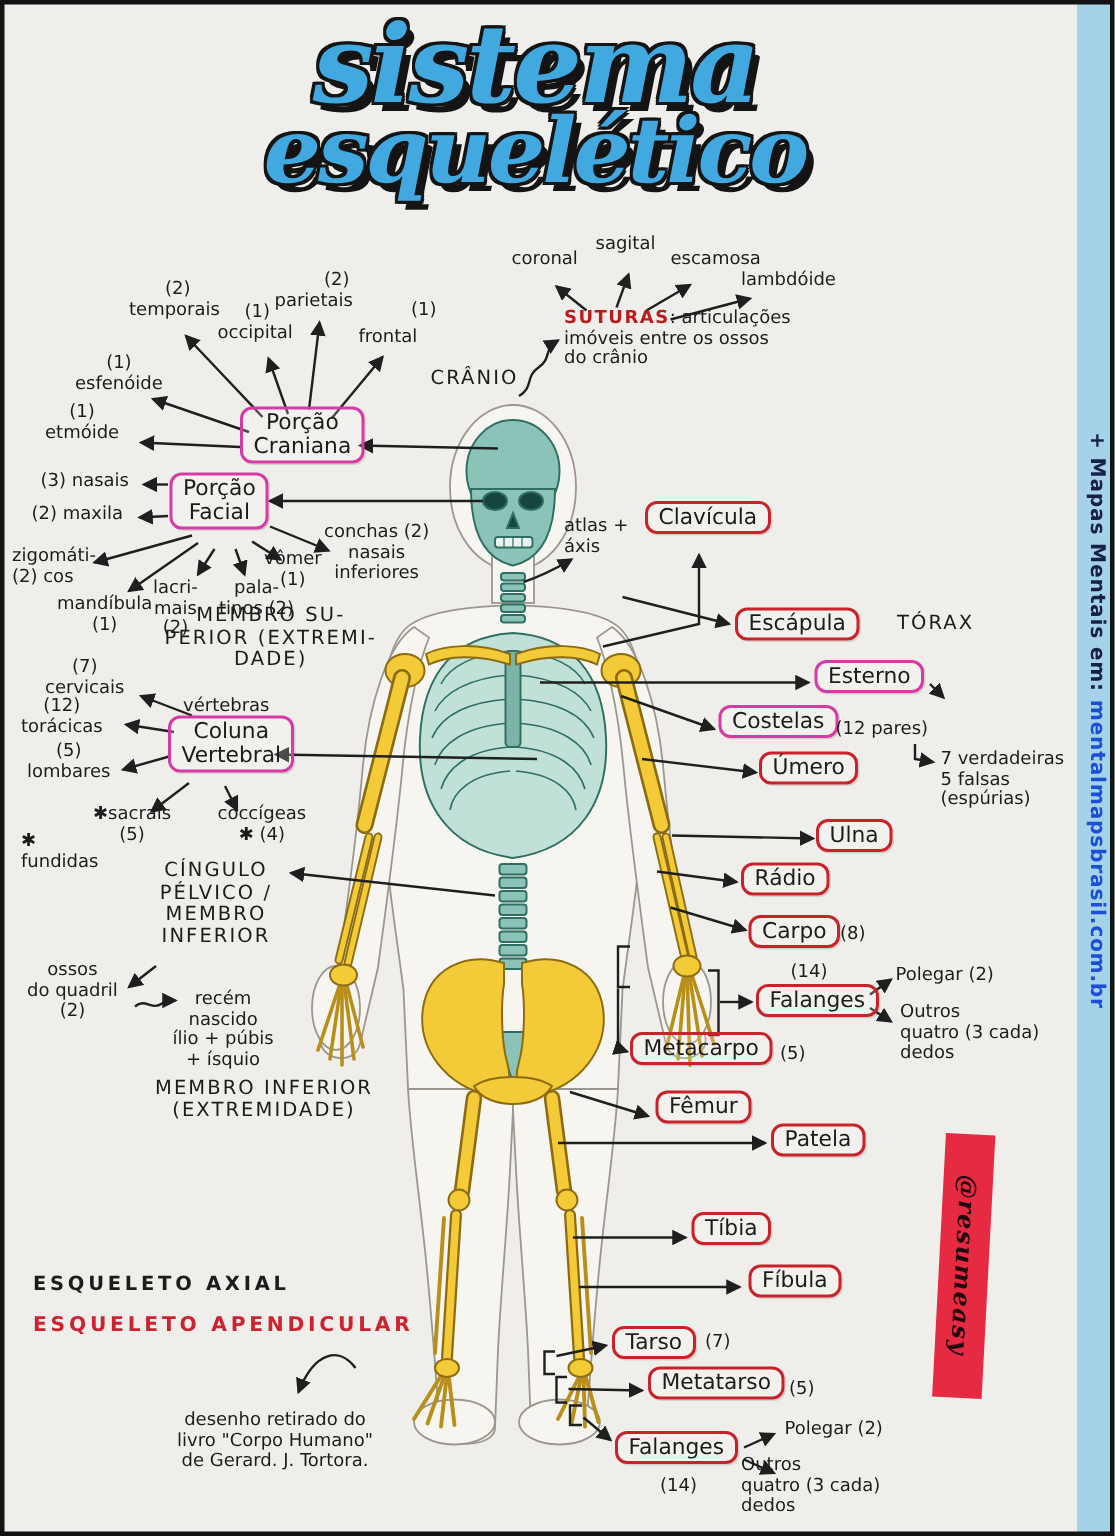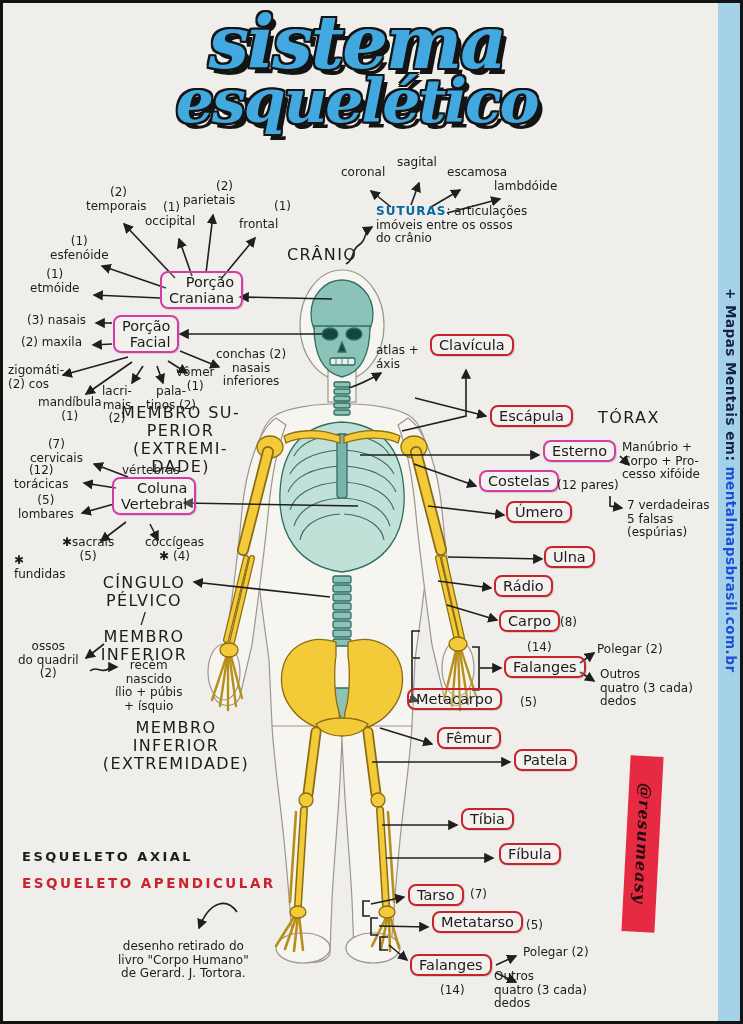--- a/index.html
+++ b/index.html
@@ -14,27 +14,27 @@
   
   .title{position:absolute;left:0;width:96%;text-align:center;z-index:8;
         font-family:"DejaVu Serif",serif;font-style:italic;font-weight:bold;color:#41a8e0;letter-spacing:-2px;
         text-shadow:-2px -2px 0 #141414,2px -2px 0 #141414,-2px 2px 0 #141414,2px 2px 0 #141414,
                     0 -2px 0 #141414,0 2px 0 #141414,-2px 0 0 #141414,2px 0 0 #141414,5px 6px 0 #141414;}
   .title-1{top:0px;font-size:72px;}
   .title-2{top:66px;font-size:60px;}
   
   .lbl{position:absolute;font-size:12px;line-height:1.13;white-space:pre-line;z-index:10;}
   .c{text-align:center;}
-  .caps{font-size:16px;letter-spacing:1.4px;font-weight:500;}
-  .green{color:#0369a1;font-weight:bold;letter-spacing:1px;}
+  .caps{font-size:13px;letter-spacing:1.4px;font-weight:500;}
+  .green{color:#b91c1c;font-weight:bold;letter-spacing:1px;}
   
   .bx{position:absolute;border:2.5px solid #c8232b;border-radius:8px;padding:1px 7px;
       font-size:14.5px;line-height:1.12;text-align:center;z-index:10;white-space:pre-line;
       font-weight:500;background:rgba(255,255,255,.2);box-shadow:1px 1px 0 rgba(0,0,0,.12);}
-  .pink{border-color:#d63aa5;text-align:right;}
+  .pink{border-color:#d63aa5;}
   
   .leg-ax{color:#d529a;font-weight:bold;letter-spacing:2.5px;font-size:13px;}
   .leg-ap{color:#cb2330;font-weight:bold;letter-spacing:2.5px;font-size:13.5px;}
   
   .tag{position:absolute;left:626px;top:756px;width:33px;height:176px;background:#e62a41;
        transform:rotate(3deg);z-index:12;display:flex;align-items:center;justify-content:center;}
   .tag-text{writing-mode:vertical-rl;font-family:"DejaVu Serif",serif;font-style:italic;font-weight:bold;
        font-size:16px;color:#230a10;letter-spacing:1px;}
   .overlay{position:absolute;inset:0;z-index:6;pointer-events:none;}
 </style>
@@ -324,40 +324,37 @@
 + ísquio</div>
   <div class="lbl caps c" style="left:96px;top:719px;width:160px">MEMBRO INFERIOR
 (EXTREMIDADE)</div>
 
   <div class="lbl" style="left:376px;top:344px">atlas +
 áxis</div>
   <div class="bx" style="left:430px;top:334px">Clavícula</div>
   <div class="bx" style="left:490px;top:405px">Escápula</div>
   <div class="lbl caps" style="left:598px;top:409px">TÓRAX</div>
   <div class="bx pink" style="left:543px;top:440px">Esterno</div>
-  <div class="lbl" style="left:622px;top:441px">Manúbrio +
-Corpo + Pro-
-cesso xifóide</div>
   <div class="bx pink" style="left:479px;top:470px">Costelas</div>
   <div class="lbl" style="left:557px;top:479px">(12 pares)</div>
   <div class="lbl" style="left:627px;top:499px">7 verdadeiras
 5 falsas
 (espúrias)</div>
   <div class="bx" style="left:506px;top:501px">Úmero</div>
   <div class="bx" style="left:544px;top:546px">Ulna</div>
   <div class="bx" style="left:494px;top:575px">Rádio</div>
   <div class="bx" style="left:499px;top:610px">Carpo</div>
   <div class="lbl" style="left:560px;top:616px">(8)</div>
   <div class="lbl" style="left:527px;top:641px">(14)</div>
   <div class="bx" style="left:504px;top:656px">Falanges</div>
   <div class="lbl" style="left:597px;top:643px">Polegar (2)</div>
   <div class="lbl" style="left:600px;top:668px">Outros
 quatro (3 cada)
 dedos</div>
-  <div class="bx" style="left:407px;top:688px">Metacarpo</div>
+  <div class="bx" style="left:420px;top:688px">Metacarpo</div>
   <div class="lbl" style="left:520px;top:696px">(5)</div>
   <div class="bx" style="left:437px;top:727px">Fêmur</div>
   <div class="bx" style="left:514px;top:749px">Patela</div>
   <div class="bx" style="left:461px;top:808px">Tíbia</div>
   <div class="bx" style="left:499px;top:843px">Fíbula</div>
   <div class="bx" style="left:408px;top:884px">Tarso</div>
   <div class="lbl" style="left:470px;top:888px">(7)</div>
   <div class="bx" style="left:432px;top:911px">Metatarso</div>
   <div class="lbl" style="left:526px;top:919px">(5)</div>
   <div class="bx" style="left:410px;top:954px">Falanges</div>

